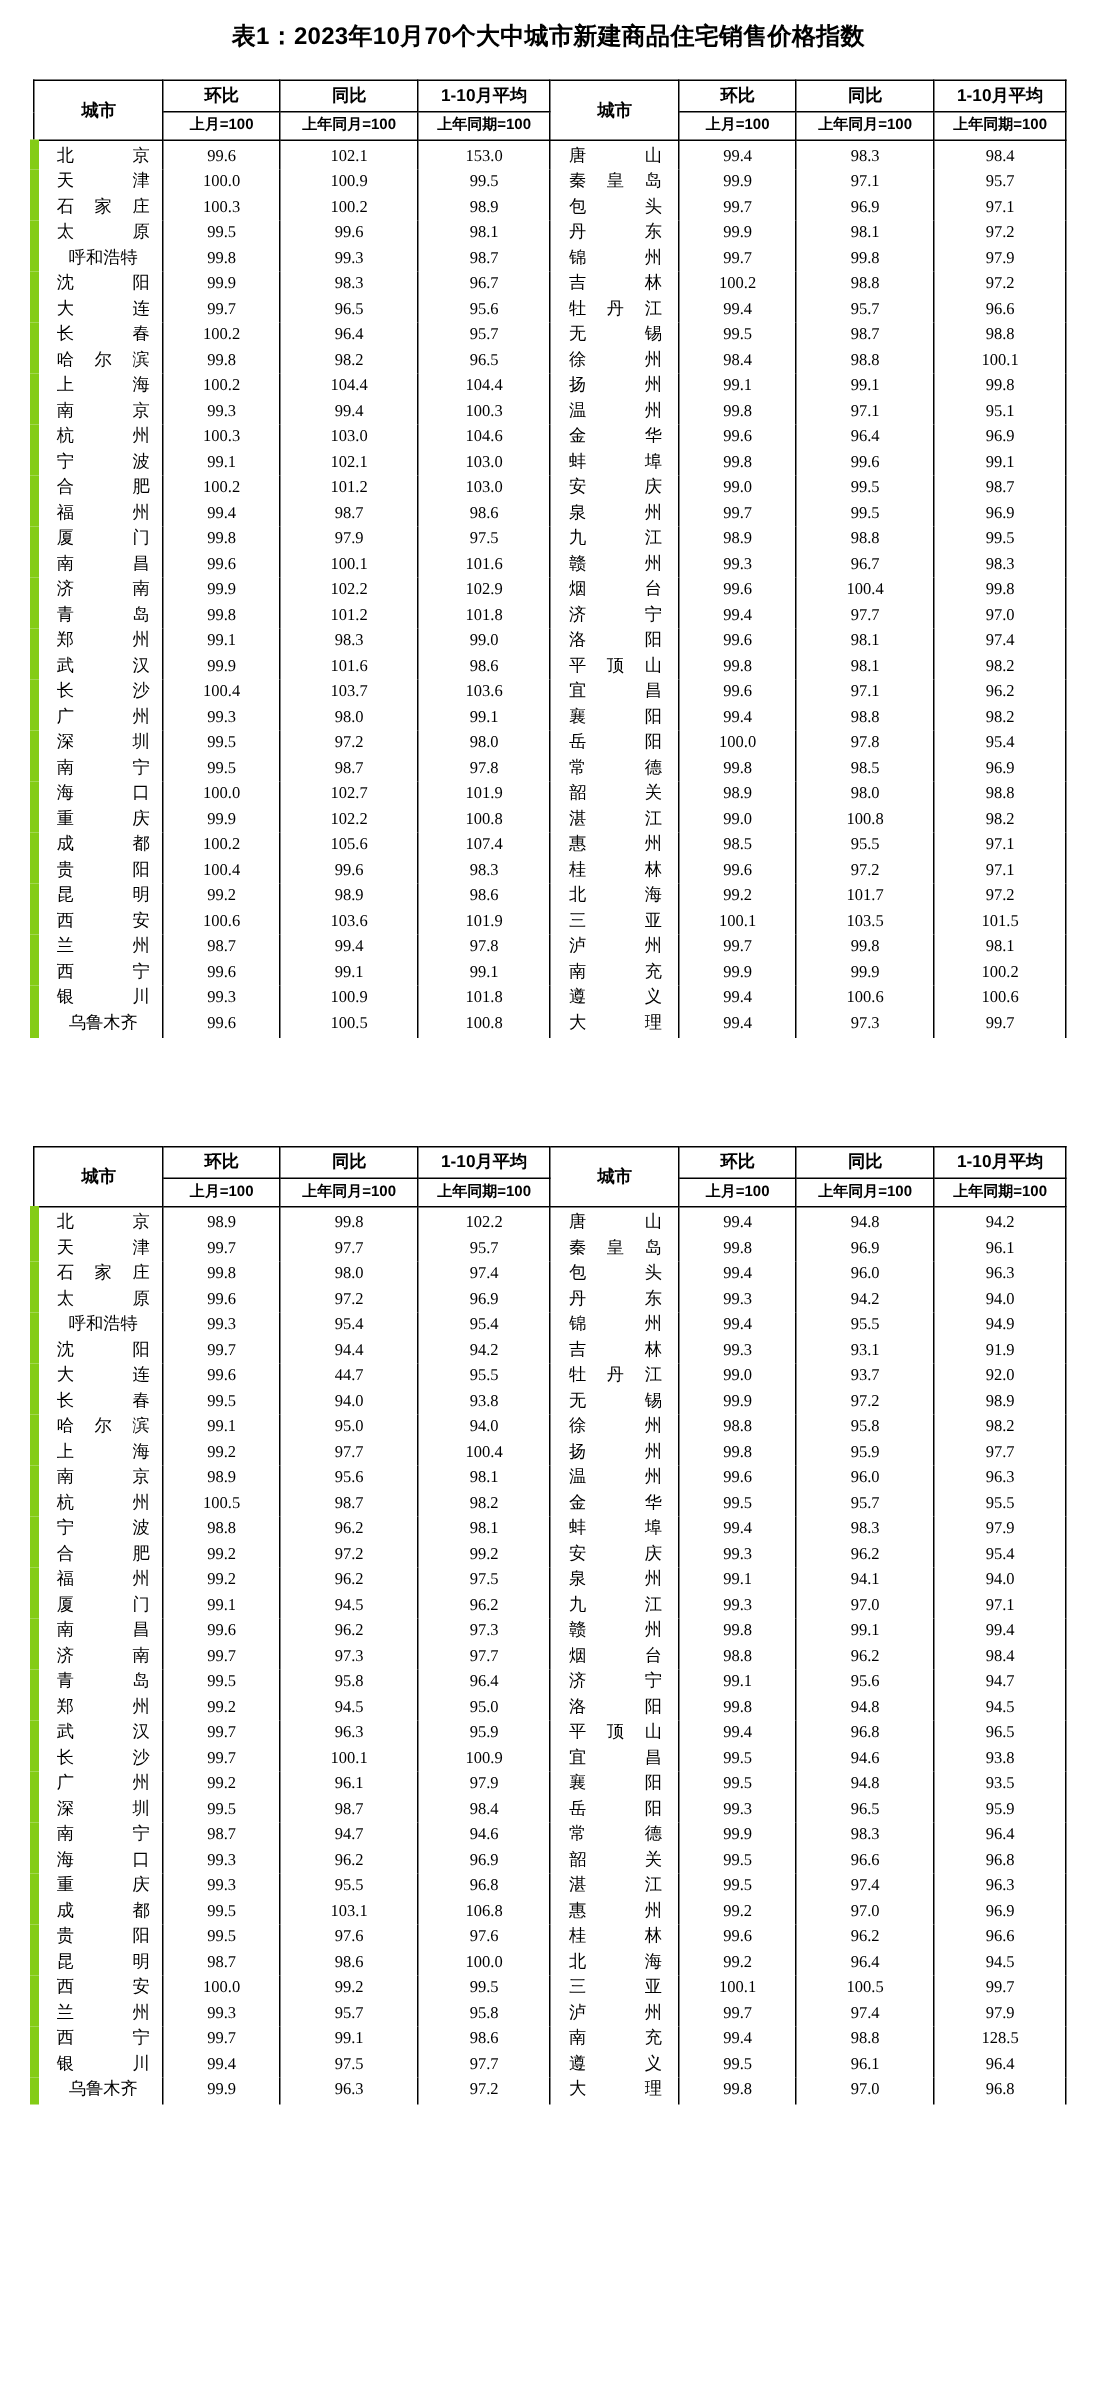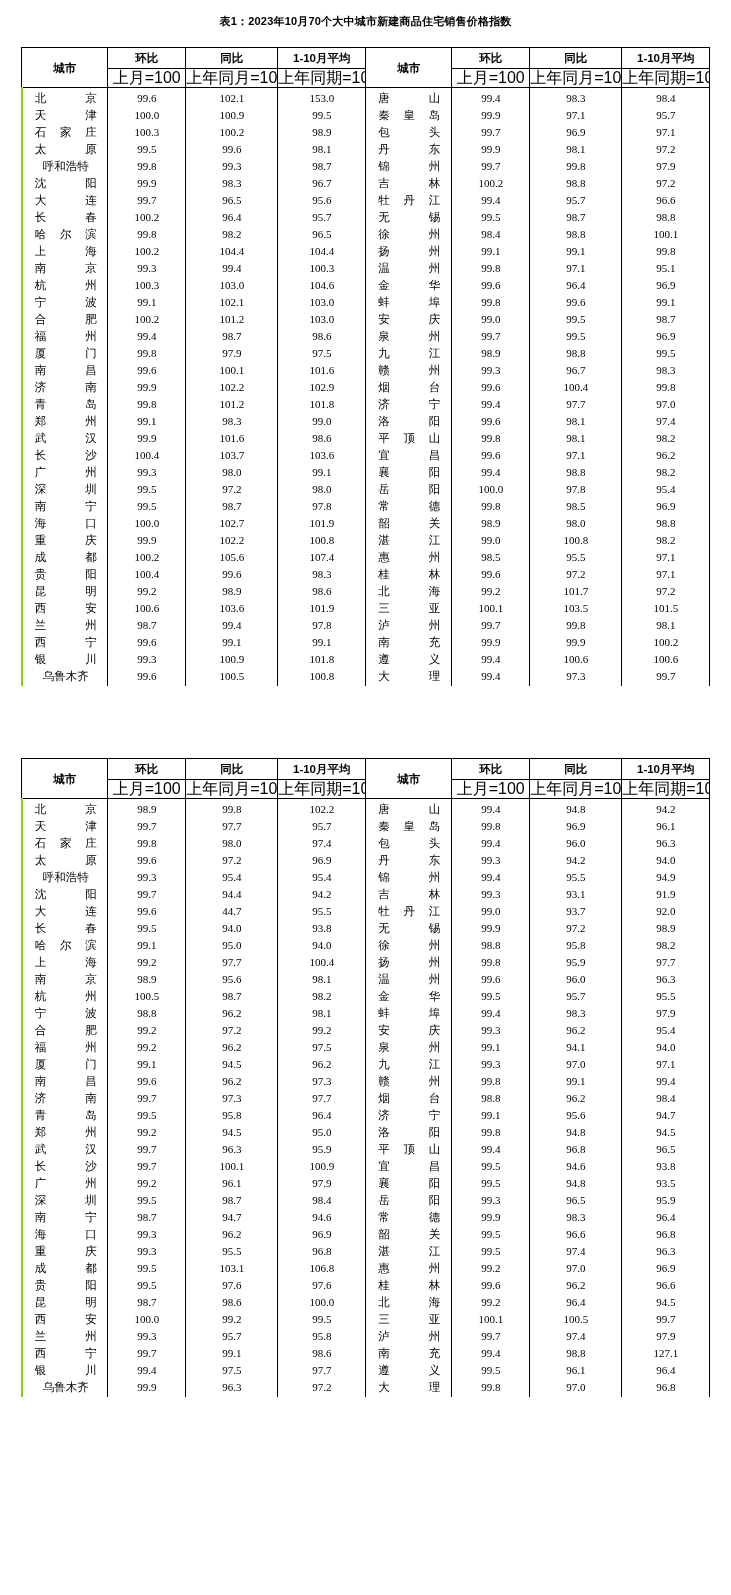--- a/index.html
+++ b/index.html
@@ -16,21 +16,21 @@
     width: 731px;
     position: relative;
   }
   .table-block {
     width: 731px;
     padding-top: 14px;
   }
   .tbl-title {
     text-align: center;
     font-weight: bold;
-    font-size: 11px;
+    font-size: 16px;
     letter-spacing: 0.2px;
     margin: 0 0 18px 0;
     font-family: "Liberation Sans", sans-serif;
   }
   table.price {
     border-collapse: collapse;
     margin: 16px auto;
     width: 680px;
     table-layout: fixed;
     font-size: 11px;
@@ -48,22 +48,22 @@
   }
   
   table.price thead th {
     font-family: "Liberation Sans", sans-serif;
     font-weight: bold;
     font-size: 11.5px;
     height: 20px;
     line-height: 20px;
   }
   table.price thead th.sub {
-    font-weight: normal;
-    font-size: 16px;
+    font-weight: bold;
+    font-size: 10px;
     height: 18px;
     line-height: 18px;
   }
   
   table.price tbody td {
     border-left: none;
     border-right: none;
     border-top: none;
     border-bottom: none;
   }
@@ -76,21 +76,21 @@
   table.price tbody td.sep-right {
     border-right: 1px solid #000000;
   }
   table.price tbody tr:first-child td {
     padding-top: 2px;
   }
   table.price tbody tr:last-child td {
     padding-bottom: 1px;
   }
   tbody.body-wrap {
-    border-left: 2px solid #84cc16;
+    border-left: 6px solid #84cc16;
     border-right: 1px solid #000;
   }
   
   .cityname {
     display: inline-block;
     width: 62px;
     text-align: justify;
     text-align-last: justify;
     font-size: 11.5px;
     font-family: "Liberation Sans", sans-serif;
@@ -859,21 +859,21 @@
             <td class="num sep-left">97.9</td>
           </tr>
           <tr>
             <td class="city"><span class="cityname">西宁</span></td>
             <td class="num sep-left">99.7</td>
             <td class="num sep-left">99.1</td>
             <td class="num sep-left sep-right">98.6</td>
             <td class="city sep-left"><span class="cityname">南充</span></td>
             <td class="num sep-left">99.4</td>
             <td class="num sep-left">98.8</td>
-            <td class="num sep-left">127.1</td>
+            <td class="num sep-left">128.5</td>
           </tr>
           <tr>
             <td class="city"><span class="cityname">银川</span></td>
             <td class="num sep-left">99.4</td>
             <td class="num sep-left">97.5</td>
             <td class="num sep-left sep-right">97.7</td>
             <td class="city sep-left"><span class="cityname">遵义</span></td>
             <td class="num sep-left">99.5</td>
             <td class="num sep-left">96.1</td>
             <td class="num sep-left">96.4</td>

